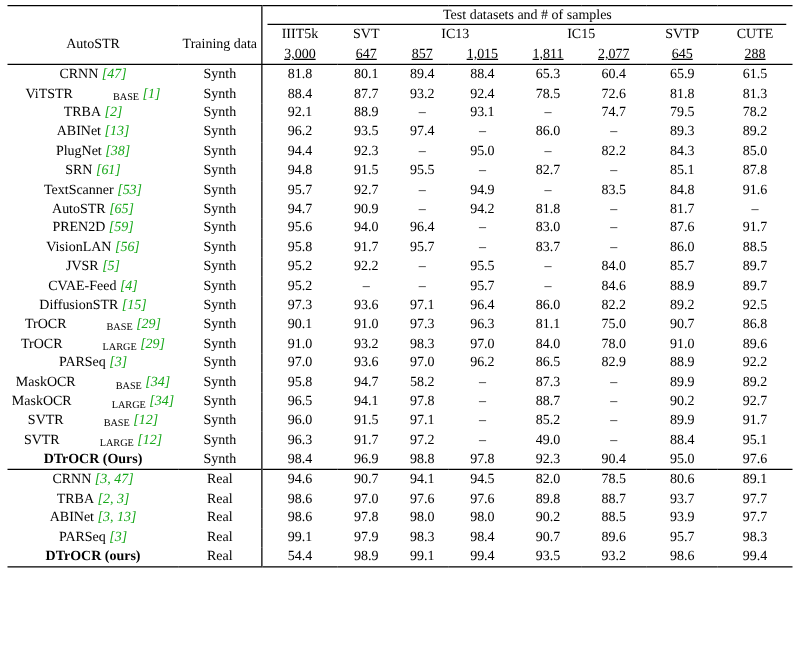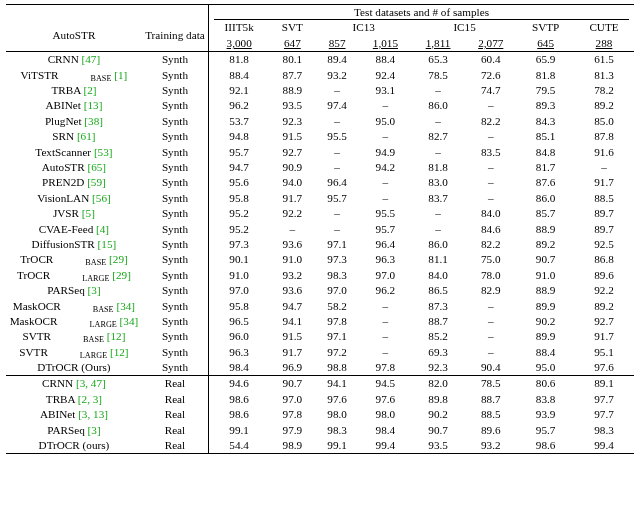--- a/index.html
+++ b/index.html
@@ -41,29 +41,30 @@
   td.method {
     text-align: left;
     padding-left: 18px;
     white-space: nowrap;
   }
   th.method-head {
     text-align: center;
   }
   .cite {
     color: #17a81a;
+    font-style: italic;
   }
   .sub {
     font-size: 8.2px;
     vertical-align: baseline;
     position: relative;
     top: 2px;
     padding-left: 32px;
   }
-  .bold { font-weight: normal; }
+  .bold { font-weight: bold; }
   .group-head-span {
     border-bottom: 0.7px solid #000;
   }
   .spanner-cell {
     padding-bottom: 1px;
   }
   .nums-row td { font-variant-numeric: tabular-nums; }
 </style>
 </head>
 <body>
@@ -144,21 +145,21 @@
           <td>97.4</td>
           <td>–</td>
           <td>86.0</td>
           <td>–</td>
           <td>89.3</td>
           <td>89.2</td>
         </tr>
         <tr class="nums-row">
           <td class="method"><span>PlugNet</span><span class="cite"> [38]</span></td>
           <td>Synth</td>
-          <td class="vr-left">53.7</td>
+          <td class="vr-left">94.4</td>
           <td>92.3</td>
           <td>–</td>
           <td>95.0</td>
           <td>–</td>
           <td>82.2</td>
           <td>84.3</td>
           <td>85.0</td>
         </tr>
         <tr class="nums-row">
           <td class="method"><span>SRN</span><span class="cite"> [61]</span></td>
@@ -328,21 +329,21 @@
           <td>89.9</td>
           <td>91.7</td>
         </tr>
         <tr class="nums-row">
           <td class="method"><span>SVTR</span><span class="sub">LARGE</span><span class="cite"> [12]</span></td>
           <td>Synth</td>
           <td class="vr-left">96.3</td>
           <td>91.7</td>
           <td>97.2</td>
           <td>–</td>
-          <td>69.3</td>
+          <td>49.0</td>
           <td>–</td>
           <td>88.4</td>
           <td>95.1</td>
         </tr>
         <tr class="nums-row">
           <td class="method"><span class="bold">DTrOCR (Ours)</span></td>
           <td>Synth</td>
           <td class="vr-left bold">98.4</td>
           <td class="bold">96.9</td>
           <td class="bold">98.8</td>
@@ -366,21 +367,21 @@
         </tr>
         <tr class="nums-row">
           <td class="method"><span>TRBA</span><span class="cite"> [2, 3]</span></td>
           <td>Real</td>
           <td class="vr-left">98.6</td>
           <td>97.0</td>
           <td>97.6</td>
           <td>97.6</td>
           <td>89.8</td>
           <td>88.7</td>
-          <td>83.8</td>
+          <td>93.7</td>
           <td>97.7</td>
         </tr>
         <tr class="nums-row">
           <td class="method"><span>ABINet</span><span class="cite"> [3, 13]</span></td>
           <td>Real</td>
           <td class="vr-left">98.6</td>
           <td>97.8</td>
           <td>98.0</td>
           <td>98.0</td>
           <td>90.2</td>

